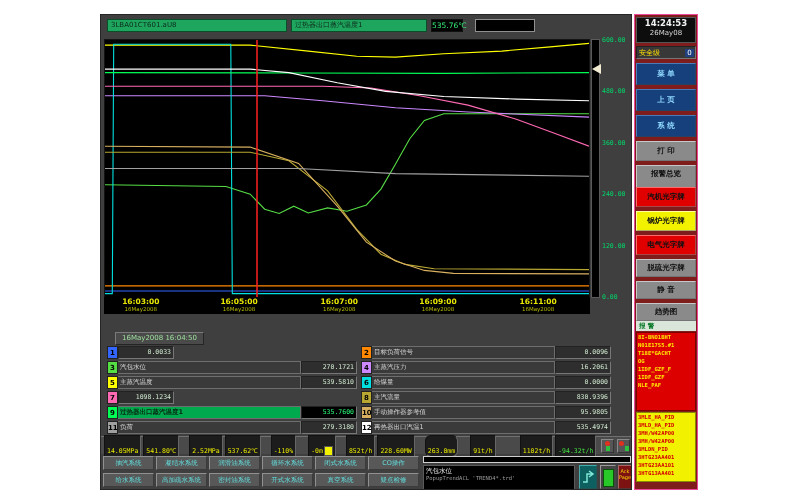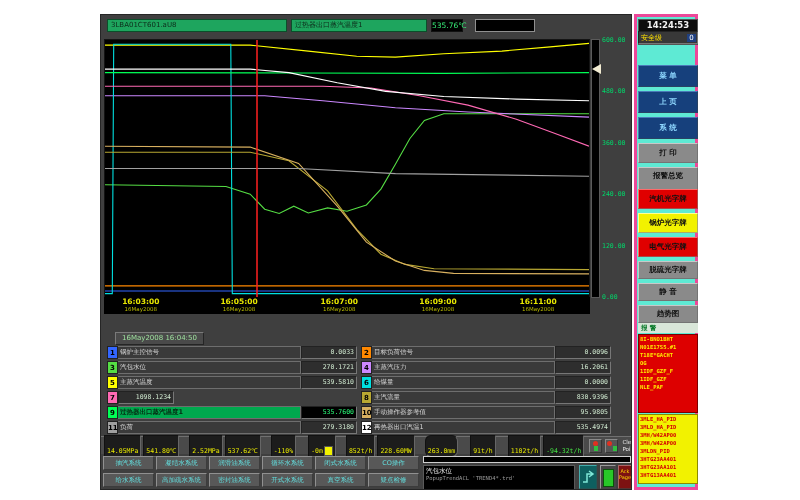--- a/index.html
+++ b/index.html
@@ -75,27 +75,27 @@
   #popup-btn{position:absolute;left:478px;top:450px;width:18px;height:24px;background:#0e5f5f;
     border:1px outset #4aa;box-sizing:border-box;}
   #screen-btn{position:absolute;left:499px;top:450px;width:16px;height:24px;background:#444;
     border:1px outset #999;box-sizing:border-box;}
   #screen-btn .scr{position:absolute;left:2px;top:3px;width:9px;height:16px;background:#28c828;
     border:1px solid #0a520a;}
   #ack-btn{position:absolute;left:517px;top:450px;width:14px;height:24px;background:#7d1212;
     border:1px outset #a66;box-sizing:border-box;color:#ffd900;font-size:5px;line-height:1.2;
     text-align:center;padding-top:2px;}
   
-  #sidebar{position:absolute;left:634px;top:14px;width:64px;height:476px;background:#5eead4;
-    border:3px solid #ec4899;box-sizing:border-box;}
+  #sidebar{position:absolute;left:634px;top:14px;width:64px;height:476px;background:#7f1d1d;
+    border:1px solid #ec4899;box-sizing:border-box;}
   #clock{position:absolute;left:1px;top:2px;width:60px;height:26px;background:#0d0d0d;
     border:1px solid #555;box-sizing:border-box;text-align:center;}
   #clock-time{color:#f2f2f2;font-size:8.5px;font-weight:bold;line-height:1.4;}
   #clock-date{color:#d8d8d8;font-size:7px;line-height:1;}
-  #sec-box{position:absolute;left:1px;top:14px;width:60px;height:13px;background:#383838;
+  #sec-box{position:absolute;left:1px;top:31px;width:60px;height:13px;background:#383838;
     border:1px inset #777;box-sizing:border-box;display:flex;align-items:center;}
   #sec-label{color:#ffe000;font-size:7px;flex:1;padding-left:2px;}
   #sec-value{color:#fff;font-size:7px;background:#204080;width:9px;text-align:center;margin-right:1px;}
   .side-btn{position:absolute;left:1px;width:60px;box-sizing:border-box;text-align:center;
     font-size:7.5px;font-weight:bold;overflow:hidden;white-space:nowrap;}
   .side-btn.blue{background:#16407c;border:1px outset #4a7ab8;color:#8fd8ff;}
   .side-btn.plain{background:#8a8a8a;border:1px outset #c8c8c8;color:#111;}
   .side-btn.red{background:#e00000;border:1px outset #ff6a6a;color:#111;}
   .side-btn.yellow{background:#f2f200;border:1px outset #ffff9a;color:#111;}
   #alarm-header{position:absolute;left:1px;top:306px;width:60px;height:10px;background:#d9e6d9;
@@ -166,21 +166,20 @@
         <span class="t">16:11:00</span>
         <span class="d">16May2008</span>
       </div>
     </div>
 
   <div id="stamp">16May2008 16:04:50</div>
 
   <div id="legend-col0" class="lcol">
       <div class="lrow">
         <span class="chip" style="background: rgb(51, 102, 255);">1</span>
-        <span class="lname">锅炉主控信号</span>
         <span class="lval">0.0033</span>
       </div>
       <div class="lrow">
         <span class="chip" style="background: rgb(85, 221, 68);">3</span>
         <span class="lname">汽包水位</span>
         <span class="lval">270.1721</span>
       </div>
       <div class="lrow">
         <span class="chip" style="background: rgb(255, 255, 0);">5</span>
         <span class="lname">主蒸汽温度</span>
@@ -238,21 +237,21 @@
     <span id="status-items" style="display:flex;align-items:center;">
         <span class="sbox" style="margin-right: 2px;">14.05MPa</span>
         <span class="sbox" style="margin-right: 10px;">541.80℃</span>
         <span class="sbox" style="margin-right: 2px;">2.52MPa</span>
         <span class="sbox" style="margin-right: 10px;">537.62℃</span>
         <span class="sbox" style="margin-right: 12px;">-110%</span>
         <span class="sbox" style="margin-right: 10px;">-0m<span class="schip"></span></span>
         <span class="sbox" style="margin-right: 2px;">852t/h</span>
         <span class="sbox" style="margin-right: 10px;">228.60MW</span>
         <span class="sbox" style="margin-right: 12px; border-radius: 6px;">263.0mm</span>
-        <span class="sbox" style="margin-right: 12px;">91t/h</span>
+        <span class="sbox" style="margin-right: 24px;">91t/h</span>
         <span class="sbox" style="margin-right: 2px;">1102t/h</span>
         <span class="sbox" style="color: rgb(68, 224, 68); margin-right: 2px;">-94.32t/h</span>
       </span>
     <span class="sig-btn">
         <span class="sig-dot"></span>
         <span class="sig-bar"></span>
       </span>
     <span class="sig-btn">
         <span class="sig-dot" style="left:1px;"></span>
         <span class="sig-bar" style="left:7px;"></span>

